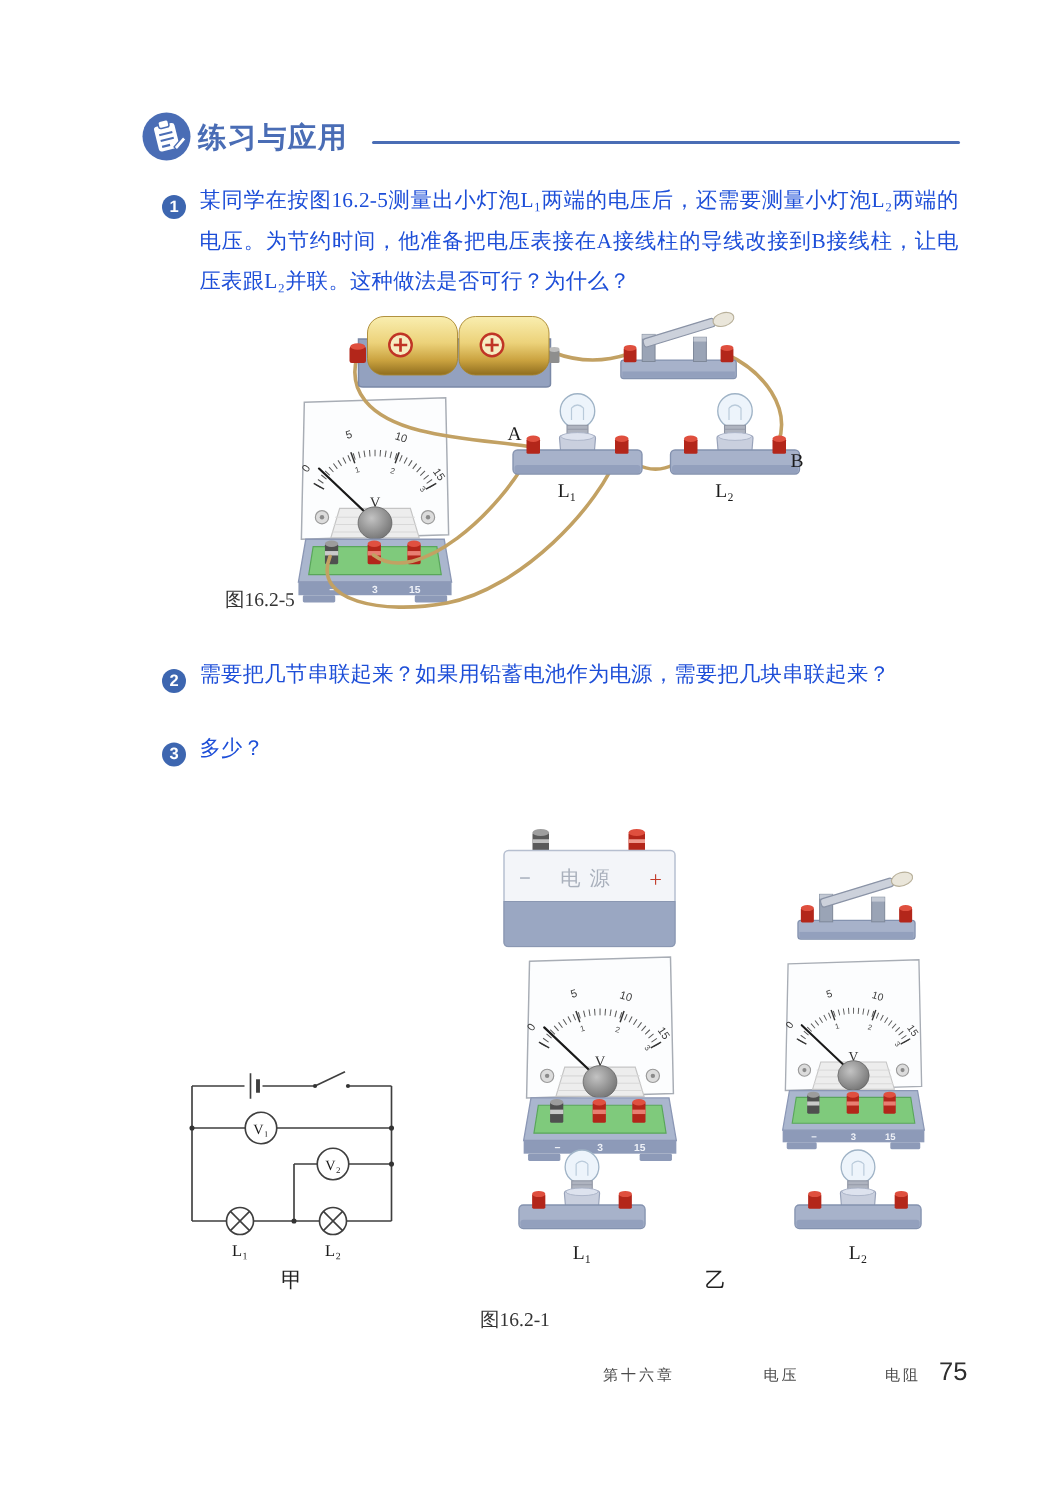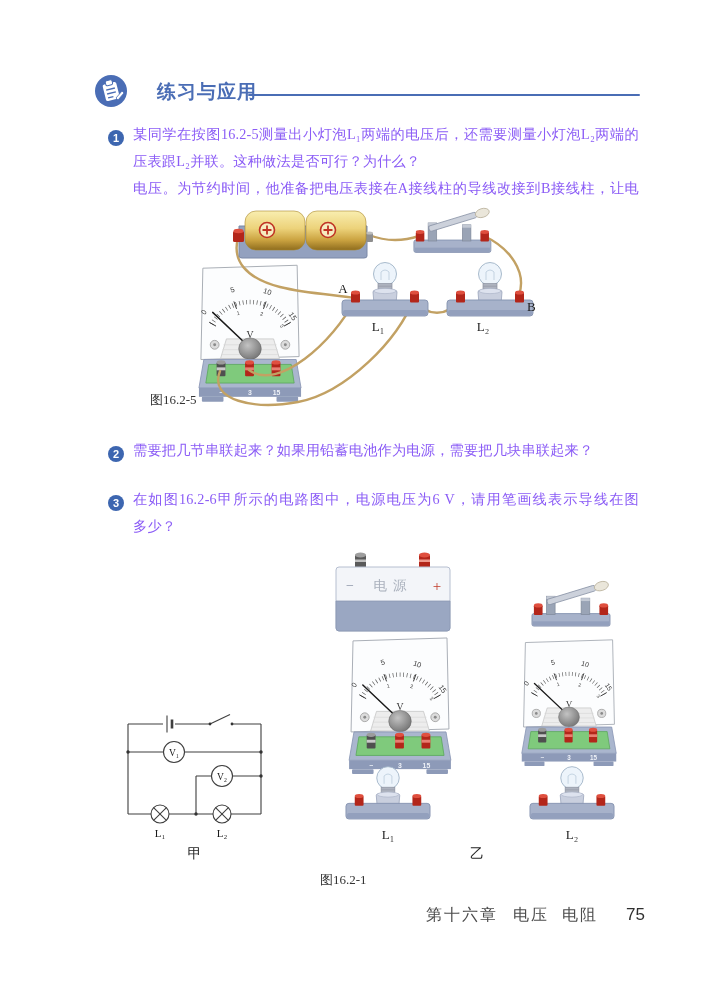--- a/index.html
+++ b/index.html
@@ -3,39 +3,39 @@
 <meta charset="utf-8">
 <style>
   html,body{margin:0;padding:0;}
   body{
     width:701px;height:991px;position:relative;background:#ffffff;overflow:hidden;
     font-family:"Liberation Serif","DejaVu Serif",serif;color:#1c1c1c;
   }
   .abs{position:absolute;}
   
   .hdr-title{left:132px;top:79px;font-family:"Liberation Sans","DejaVu Sans",sans-serif;
-    font-weight:bold;font-size:19px;color:#4a6db5;letter-spacing:1px;margin-left:25px;}
+    font-weight:bold;font-size:19px;color:#4a6db5;letter-spacing:1px;}
   .hdr-rule{left:248px;top:94px;width:392px;height:2px;background:#4a6db5;border-radius:1px;}
   
   .qnum{width:16px;height:16px;border-radius:50%;background:#3d66b0;color:#fff;
     font:bold 11px/16px "Liberation Sans","DejaVu Sans",sans-serif;text-align:center;}
-  .qtext{width:506px;font-size:14.2px;line-height:27px;letter-spacing:0.2px;color:#8b5cf6;}
+  .qtext{width:506px;font-size:14.2px;line-height:27px;letter-spacing:0.2px;color:#1d4ed8;}
   .qtext .ln{white-space:nowrap;}
   .qtext .j{white-space:normal;text-align:justify;text-align-last:justify;}
   
   .cap{font-size:13px;color:#333;}
   .figlabel{font-size:14px;color:#222;}
   .lamp-label{font-size:13px;color:#222;text-align:center;}
   
   .footer{right:56px;top:905px;display:flex;align-items:baseline;color:#4b4b4b;}
-  .footer .seg{font-size:16px;letter-spacing:2px;}
+  .footer .seg{font-size:10px;letter-spacing:2px;margin-left:44px;}
   .footer .gap1{width:15px;}
   .footer .gap2{width:13px;}
   .footer .pnum{font-family:"Liberation Sans","DejaVu Sans",sans-serif;
-    font-size:17px;color:#2f2f2f;margin-left:28px;letter-spacing:0;}
+    font-size:17px;color:#2f2f2f;margin-left:12px;letter-spacing:0;}
   svg{display:block;}
   text{font-family:"Liberation Sans","DejaVu Sans",sans-serif;}
   text.ser{font-family:"Liberation Serif","DejaVu Serif",serif;}
 </style>
 </head>
 <body>
 
 <svg width="0" height="0" style="position:absolute" aria-hidden="true">
   <defs>
     <linearGradient id="cellGrad" x1="0" y1="0" x2="0" y2="1">
@@ -105,22 +105,22 @@
     <line x1="12.5" y1="23" x2="18" y2="23" stroke="#4a6db5" stroke-width="1.4"></line>
   </g>
   <path d="M22,24 L28,17 L30,19 L24,26 Z" fill="#ffffff" stroke="#4a6db5" stroke-width="0.8"></path>
 </svg>
 <div class="abs hdr-title">练习与应用</div>
 <div class="abs hdr-rule"></div>
 
 <div class="abs qnum" style="left:108px;top:130px">1</div>
 <div class="abs qtext" style="left:133px;top:121px">
   <div class="ln j">某同学在按图16.2-5测量出小灯泡L₁两端的电压后，还需要测量小灯泡L₂两端的</div>
+  <div class="ln j">电压。为节约时间，他准备把电压表接在A接线柱的导线改接到B接线柱，让电</div>
   <div class="ln">压表跟L₂并联。这种做法是否可行？为什么？</div>
-  <div class="ln j">电压。为节约时间，他准备把电压表接在A接线柱的导线改接到B接线柱，让电</div>
 </div>
 
 <svg class="abs" style="left:150px;top:198px" width="430" height="215" viewBox="0 0 430 215">
 
   <svg x="46" y="64" width="108" height="142" viewBox="0 0 110 142">
     <polygon points="7,5 103,2 105,95 5,98" fill="#fcfdfe" stroke="#a8adb5" stroke-width="1"></polygon>
     <path d="M 16,62 A 45 45 0 0 1 94,62" fill="none" stroke="#5a5a5a" stroke-width="4.5" stroke-dasharray="0.7 2.9"></path>
     <g stroke="#333" stroke-width="1">
       <line x1="20.4" y1="64" x2="13.4" y2="60"></line>
         <line x1="41.3" y1="46.4" x2="38.6" y2="38.9"></line>
@@ -187,21 +187,20 @@
 </svg>
 <div class="abs cap" style="left:150px;top:391px;width:430px;text-align:left">图16.2-5</div>
 
 <div class="abs qnum" style="left:108px;top:446px">2</div>
 <div class="abs qtext" style="left:133px;top:437px">
   <div class="ln">需要把几节串联起来？如果用铅蓄电池作为电源，需要把几块串联起来？</div>
 </div>
 
 <div class="abs qnum" style="left:108px;top:495px">3</div>
 <div class="abs qtext" style="left:133px;top:486px">
-  <div class="ln j">在如图16.2-6甲所示的电路图中，电源电压为6 V，请用笔画线表示导线在图</div>
   <div class="ln">多少？</div>
 </div>
 
 <svg class="abs" style="left:122px;top:710px" width="145" height="135" viewBox="0 0 145 135">
   <g fill="none" stroke="#3f3f3f" stroke-width="1.1">
     <path d="M6,14 H41 M53,14 H87 M111,14 H139 M139,14 V104 M6,14 V104 M6,42 H41.5 M62.5,42 H139 M6,104 H29 M47,104 H91 M109,104 H139 M74,104 V66 M74,66 H89.5 M110.5,66 H139"></path>
     <line x1="45" y1="5.5" x2="45" y2="22.5"></line>
     <line x1="50" y1="9.5" x2="50" y2="18.5" stroke-width="2.6"></line>
     <line x1="88" y1="14" x2="108" y2="4.5"></line>
     <circle cx="52" cy="42" r="10.5" fill="#ffffff"></circle>

